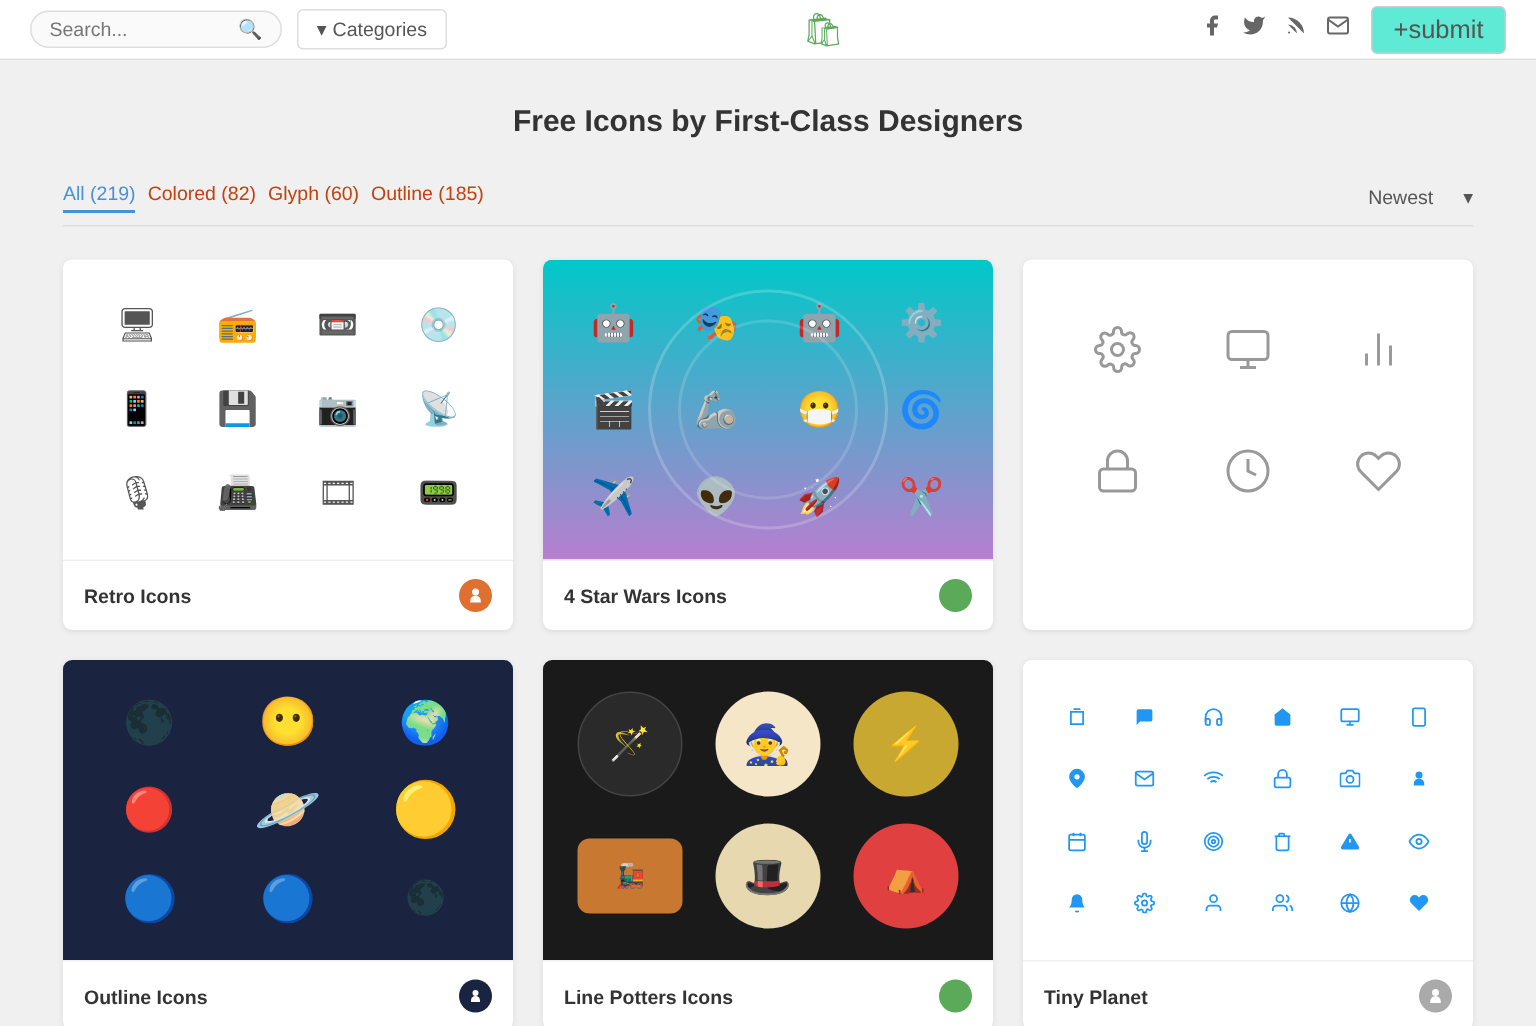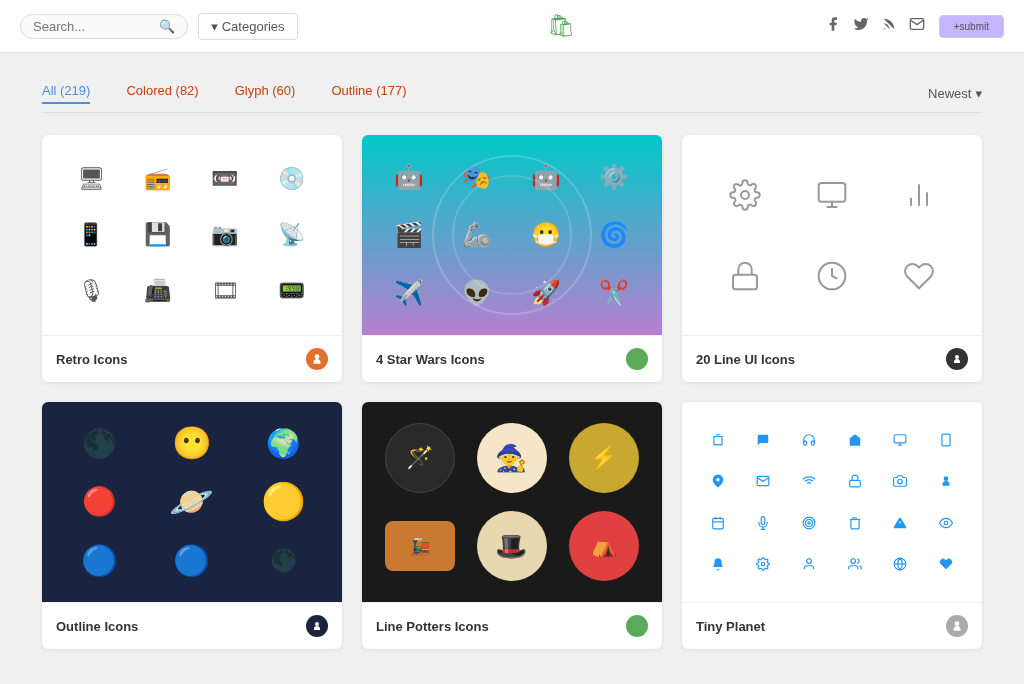--- a/index.html
+++ b/index.html
@@ -9,21 +9,21 @@
       color: #333;
       font-size: 14px;
     }
     
     .navbar {
       background: #fff;
       border-bottom: 1px solid #e0e0e0;
       display: flex;
       align-items: center;
       padding: 0 20px;
-      height: 53px;
+      height: 40px;
       justify-content: space-between;
     }
     .nav-left { display: flex; align-items: center; gap: 10px; }
     .search-box {
       display: flex;
       align-items: center;
       border: 1px solid #ddd;
       border-radius: 20px;
       padding: 4px 12px;
       background: #fafafa;
@@ -51,23 +51,23 @@
     }
     .nav-center { display: flex; align-items: center; }
     .bag-icon { font-size: 22px; color: #5aaa5a; }
     .nav-right { display: flex; align-items: center; gap: 14px; }
     .nav-social { display: flex; gap: 12px; align-items: center; }
     .social-link { color: #666; font-size: 16px; text-decoration: none; }
     .submit-btn {
       border: 1px solid #ccc;
       border-radius: 4px;
       padding: 5px 14px;
-      background: #c4b5fd;
+      background: #5eead4;
       cursor: pointer;
-      font-size: 10px;
+      font-size: 17px;
       color: #555;
     }
     
     .main-content {
       max-width: 980px;
       margin: 0 auto;
       padding: 30px 20px 40px;
     }
     .page-title {
       text-align: center;
@@ -78,36 +78,36 @@
     }
     
     .filter-tabs {
       display: flex;
       align-items: center;
       justify-content: space-between;
       margin-bottom: 22px;
       border-bottom: 1px solid #ddd;
       padding-bottom: 8px;
     }
-    .tabs-left { display: flex; gap: 36px; align-items: center; }
+    .tabs-left { display: flex; gap: 8px; align-items: center; }
     .tab {
       font-size: 13px;
       color: #c2410c;
       cursor: pointer;
       padding-bottom: 4px;
       border-bottom: 2px solid transparent;
     }
     .tab.active {
       color: #4a90d9;
       border-bottom: 2px solid #4a90d9;
     }
     .sort-btn {
       display: flex;
       align-items: center;
-      gap: 4px;
+      gap: 20px;
       font-size: 13px;
       color: #555;
       cursor: pointer;
       background: none;
       border: none;
     }
     
     .icons-grid {
       display: grid;
       grid-template-columns: repeat(3, 1fr);
@@ -313,27 +313,28 @@
             <path d="M4 4h16c1.1 0 2 .9 2 2v12c0 1.1-.9 2-2 2H4c-1.1 0-2-.9-2-2V6c0-1.1.9-2 2-2z"></path>
             <polyline points="22,6 12,13 2,6"></polyline>
           </svg>
       </a>
     </div>
     <button class="submit-btn">+submit</button>
   </div>
 </nav>
 
 <main class="main-content">
+  <h1 class="page-title">Free Icons by First-Class Designers</h1>
 
   <div class="filter-tabs">
     <div class="tabs-left">
       <span class="tab active">All (219)</span>
       <span class="tab">Colored (82)</span>
       <span class="tab">Glyph (60)</span>
-      <span class="tab">Outline (177)</span>
+      <span class="tab">Outline (185)</span>
     </div>
     <button class="sort-btn">
       <span>Newest</span>
       <span>▾</span>
     </button>
   </div>
 
   <div class="icons-grid">
 
     <div class="icon-card">
@@ -422,29 +423,20 @@
                 <polyline points="12 6 12 12 16 14"></polyline>
               </svg>
           </div>
           <div class="lineui-icon">
             <svg width="32" height="32" viewBox="0 0 24 24" fill="none" stroke="#999" stroke-width="1.5">
                 <path d="M20.84 4.61a5.5 5.5 0 00-7.78 0L12 5.67l-1.06-1.06a5.5 5.5 0 00-7.78 7.78l1.06 1.06L12 21.23l7.78-7.78 1.06-1.06a5.5 5.5 0 000-7.78z"></path>
               </svg>
           </div>
         </div>
       </div>
-      <div class="card-footer">
-        <span class="card-title">20 Line UI Icons</span>
-        <div class="card-avatar avatar-dark" style="background:#333;border-radius:50%;width:22px;height:22px;display:flex;align-items:center;justify-content:center;">
-          <svg width="12" height="12" viewBox="0 0 24 24" fill="white">
-              <circle cx="12" cy="8" r="4"></circle>
-              <path d="M6 20v-2a6 6 0 0112 0v2"></path>
-            </svg>
-        </div>
-      </div>
     </div>
 
     <div class="icon-card">
       <div class="card-preview">
         <div class="planet-preview">
           <div class="planet">🌑</div>
           <div class="planet" style="font-size:32px;">😶</div>
           <div class="planet">🌍</div>
           <div class="planet">🔴</div>
           <div class="planet" style="font-size:36px;">🪐</div>

